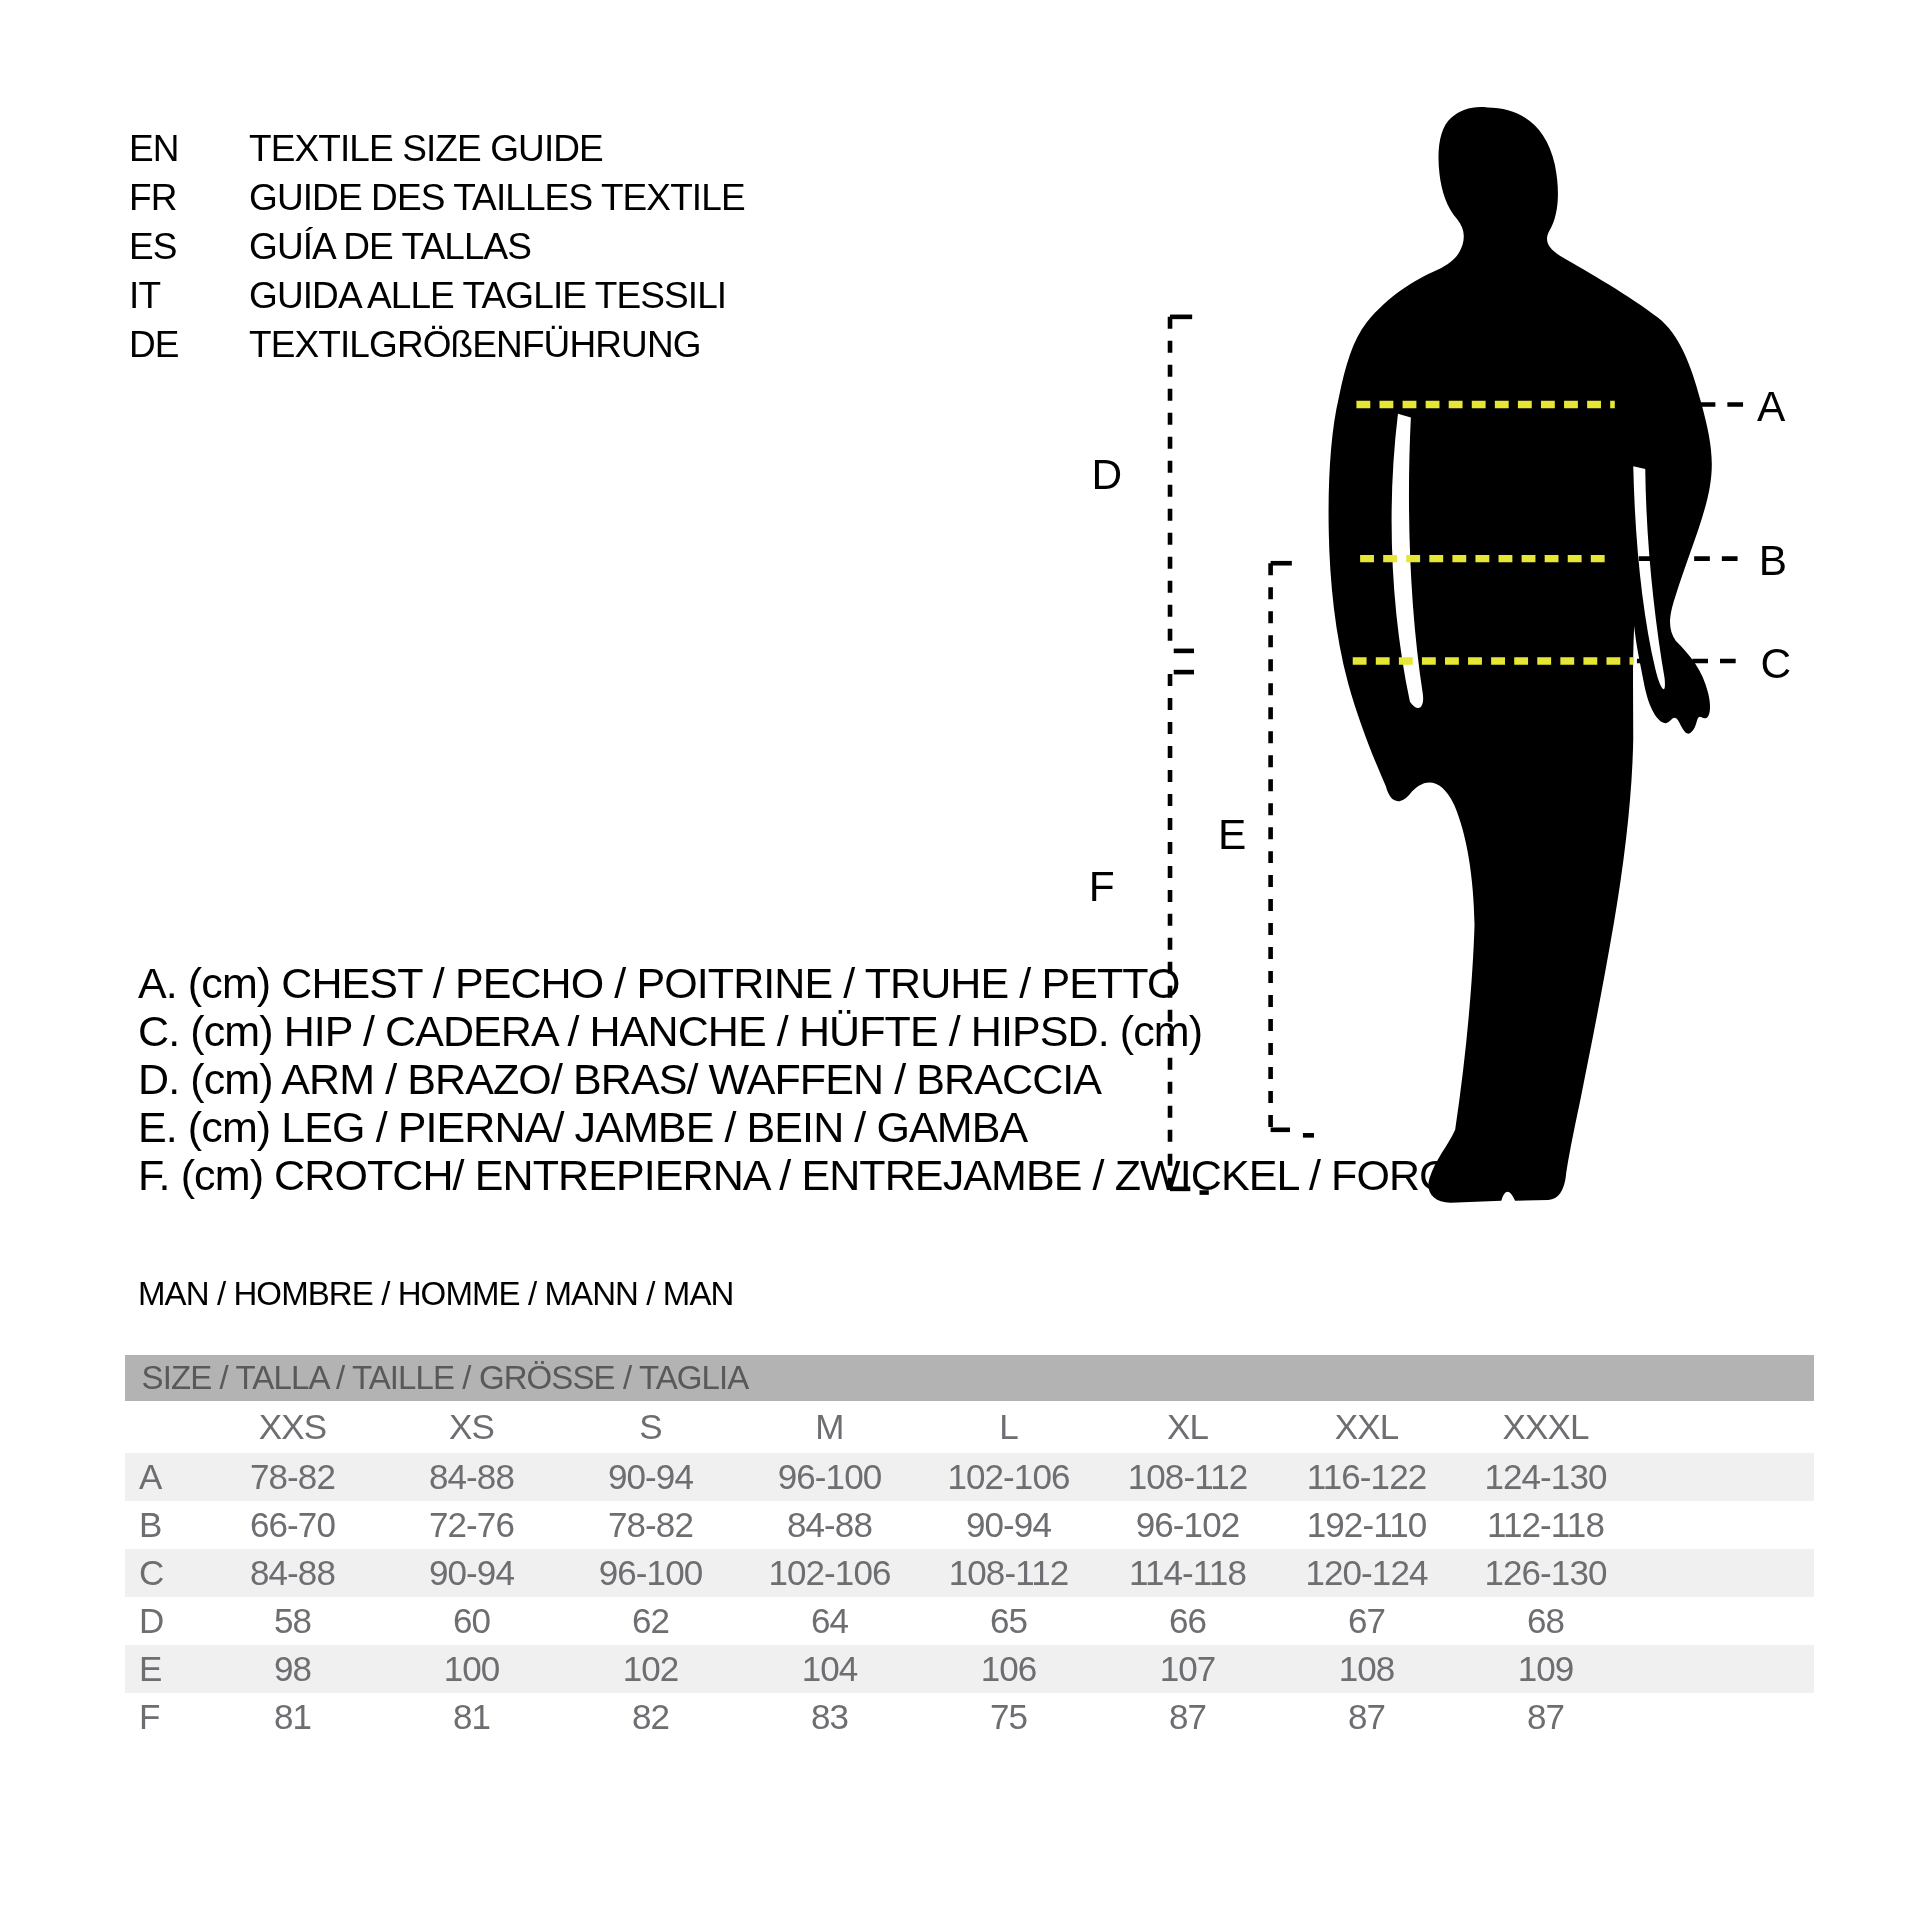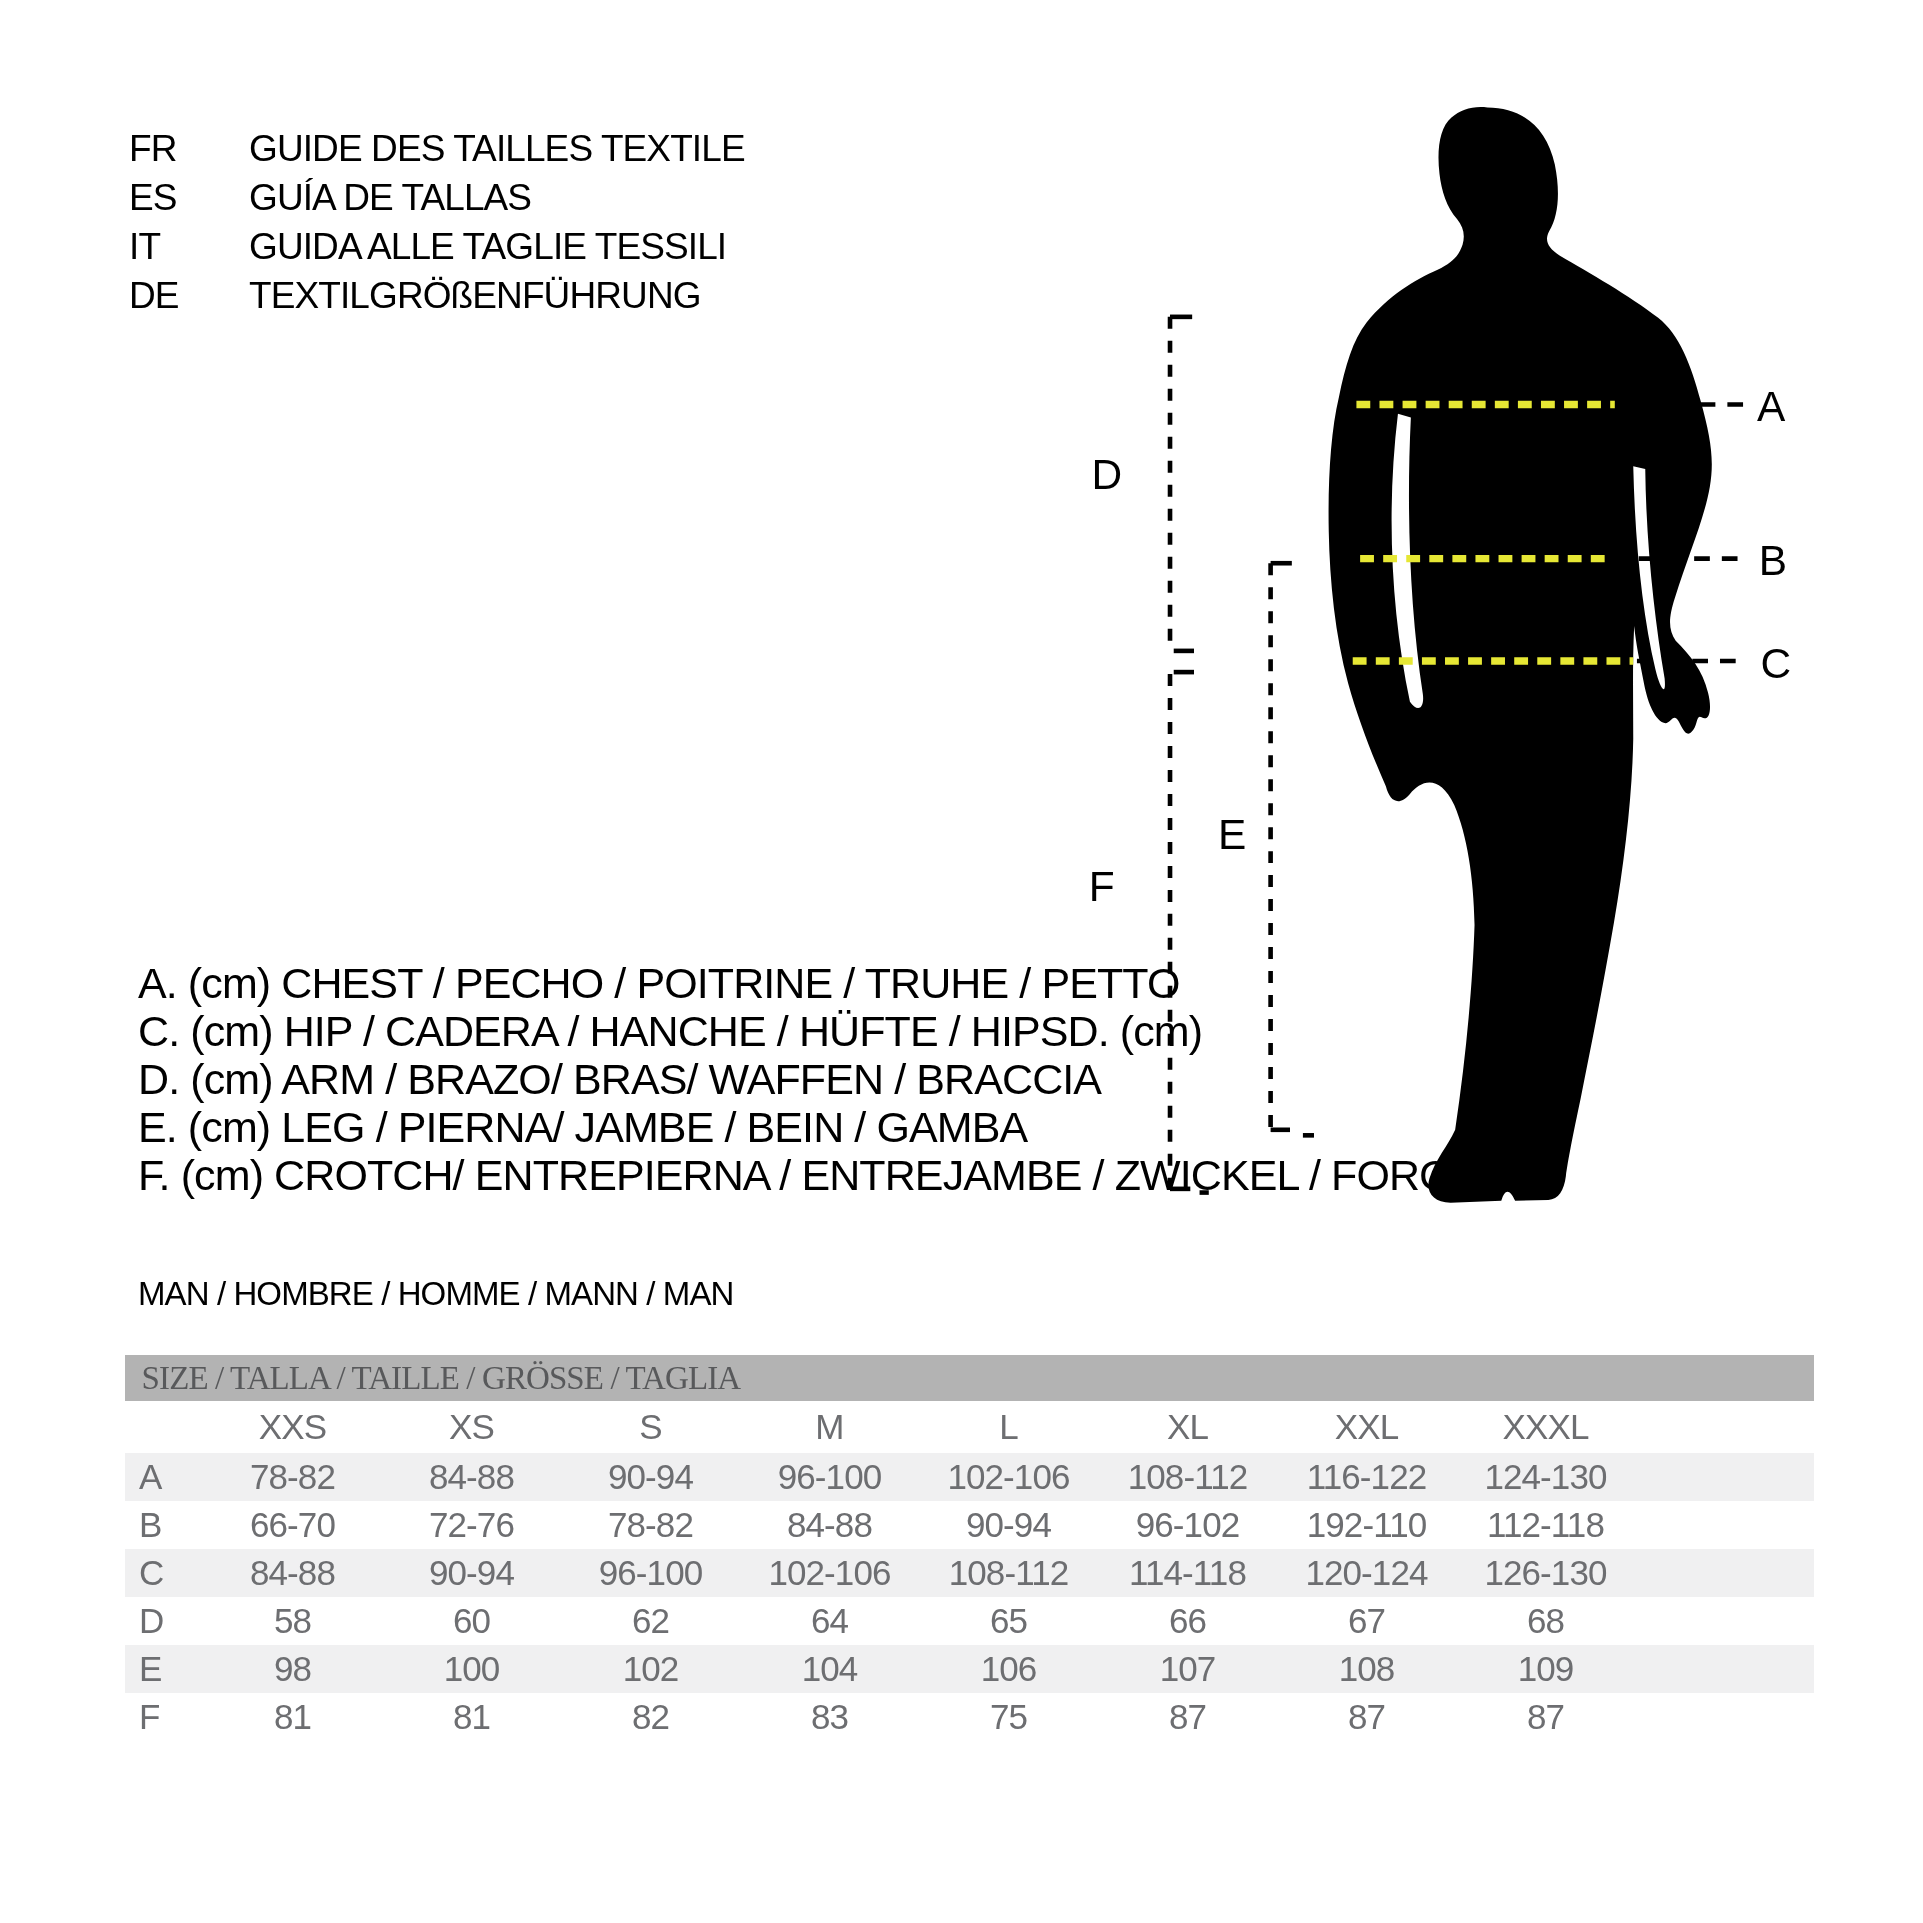--- a/index.html
+++ b/index.html
@@ -16,33 +16,37 @@
   .desc-row{height:48px;display:flex;align-items:center;font-size:43px;letter-spacing:-0.9px;white-space:nowrap;}
   #man-line{position:absolute;left:138px;top:1270px;height:48px;display:flex;align-items:center;
     font-size:33px;letter-spacing:-0.9px;white-space:nowrap;}
   
   #figure-svg{position:absolute;left:1015px;top:74px;width:908px;height:1163px;}
   .fig-label{font-family:"Liberation Sans",sans-serif;font-size:46px;fill:#000;letter-spacing:-1px;}
   
   #size-table{position:absolute;left:125px;top:1355px;width:1689px;font-size:35px;color:#6d6e71;letter-spacing:-0.9px;}
   #size-table-header{
     height:46px;background:#b3b3b3;color:#58595b;display:flex;align-items:center;
-    padding-left:16.6px;font-size:33px;box-sizing:border-box;font-family:Liberation Serif, serif;
+    padding-left:16.6px;font-size:33px;box-sizing:border-box;
   }
   .t-grid{display:grid;grid-template-columns:78px repeat(8,179px) 1fr;}
   .t-row{height:48px;}
   .t-row-sizes{height:52px;color:#6d6e71;}
   .t-row.alt{background:#f0f0f1;}
   .t-cell{display:flex;align-items:center;justify-content:center;white-space:nowrap;}
   .t-cell-letter{justify-content:flex-start;padding-left:14px;}
 </style>
 </head>
 <body>
 
 <div id="lang-block">
+    <div class="lang-row">
+      <span class="lang-code">EN</span>
+      <span>TEXTILE SIZE GUIDE</span>
+    </div>
     <div class="lang-row">
       <span class="lang-code">FR</span>
       <span>GUIDE DES TAILLES TEXTILE</span>
     </div>
     <div class="lang-row">
       <span class="lang-code">ES</span>
       <span>GUÍA DE TALLAS</span>
     </div>
     <div class="lang-row">
       <span class="lang-code">IT</span>

